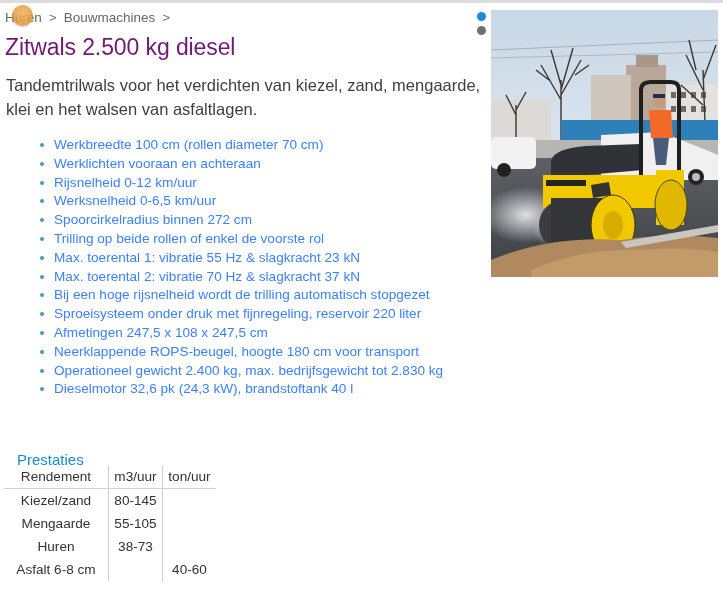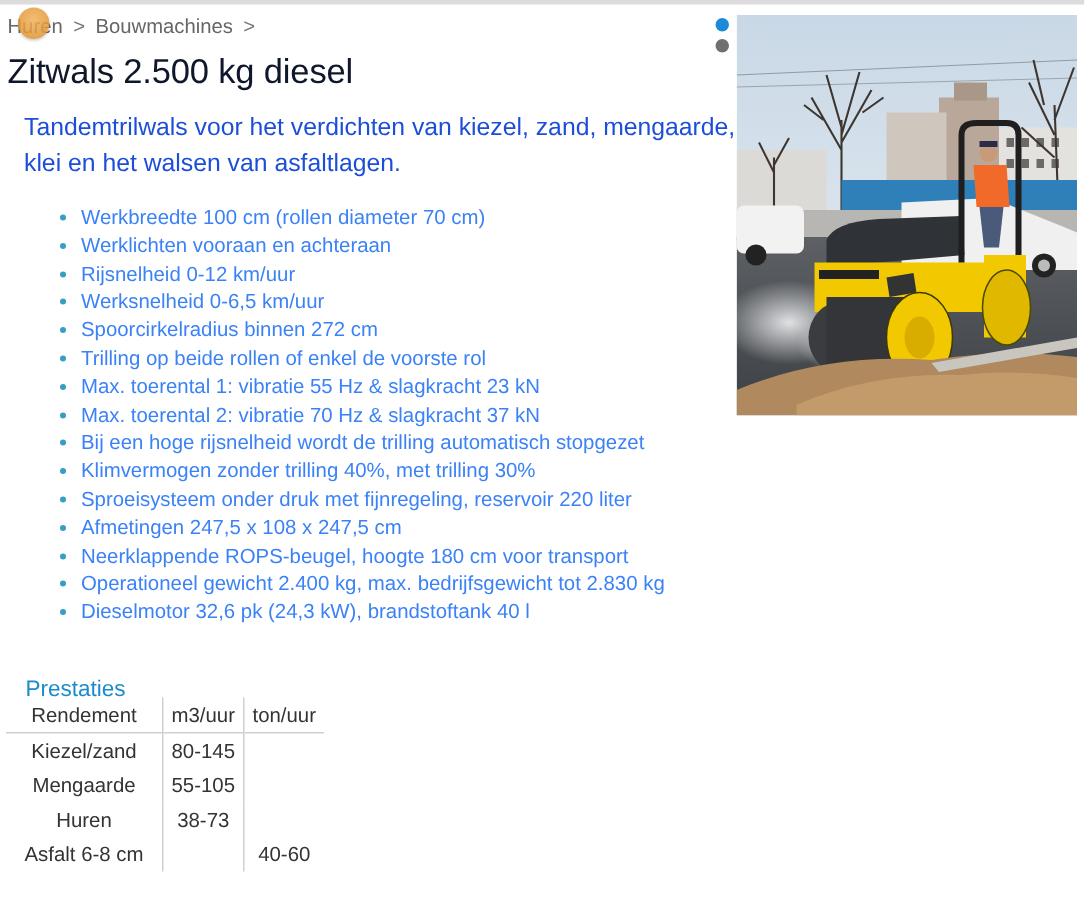--- a/index.html
+++ b/index.html
@@ -38,32 +38,32 @@
     background: radial-gradient(circle at 50% 40%, #f2b25a 0%, #e39a3a 60%, #d88a2a 100%);
     opacity: 0.85;
     box-shadow: 0 1px 2px rgba(0,0,0,0.25);
   }
   .page-title {
     position: absolute;
     left: 5px; top: 34px;
     margin: 0;
     font-size: 23px;
     font-weight: normal;
-    color: #0f172a;
+    color: #701a75;
     white-space: nowrap;
     letter-spacing: -0.1px;
   }
   .intro {
     position: absolute;
-    left: 16px; top: 73px;
+    left: 6px; top: 73px;
     width: 480px;
     margin: 0;
     font-size: 16.5px;
     line-height: 24px;
-    color: #1d4ed8;
+    color: #404040;
   }
   .features {
     position: absolute;
     left: 22px; top: 120px;
     margin: 16px;
     padding: 0;
     list-style: none;
     font-size: 13.6px;
     line-height: 18.8px;
     color: #3b82f6;
@@ -146,21 +146,20 @@
 <ul class="features">
   <li><span class="bullet"></span><span>Werkbreedte 100 cm (rollen diameter 70 cm)</span></li>
   <li><span class="bullet"></span><span>Werklichten vooraan en achteraan</span></li>
   <li><span class="bullet"></span><span>Rijsnelheid 0-12 km/uur</span></li>
   <li><span class="bullet"></span><span>Werksnelheid 0-6,5 km/uur</span></li>
   <li><span class="bullet"></span><span>Spoorcirkelradius binnen 272 cm</span></li>
   <li><span class="bullet"></span><span>Trilling op beide rollen of enkel de voorste rol</span></li>
   <li><span class="bullet"></span><span>Max. toerental 1: vibratie 55 Hz &amp; slagkracht 23 kN</span></li>
   <li><span class="bullet"></span><span>Max. toerental 2: vibratie 70 Hz &amp; slagkracht 37 kN</span></li>
   <li><span class="bullet"></span><span>Bij een hoge rijsnelheid wordt de trilling automatisch stopgezet</span></li>
-  <li><span class="bullet"></span><span>Klimvermogen zonder trilling 40%, met trilling 30%</span></li>
   <li><span class="bullet"></span><span>Sproeisysteem onder druk met fijnregeling, reservoir 220 liter</span></li>
   <li><span class="bullet"></span><span>Afmetingen 247,5 x 108 x 247,5 cm</span></li>
   <li><span class="bullet"></span><span>Neerklappende ROPS-beugel, hoogte 180 cm voor transport</span></li>
   <li><span class="bullet"></span><span>Operationeel gewicht 2.400 kg, max. bedrijfsgewicht tot 2.830 kg</span></li>
   <li><span class="bullet"></span><span>Dieselmotor 32,6 pk (24,3 kW), brandstoftank 40 l</span></li>
 </ul>
 
 <h2 class="section-title">Prestaties</h2>
 
 <table class="perf-table">

